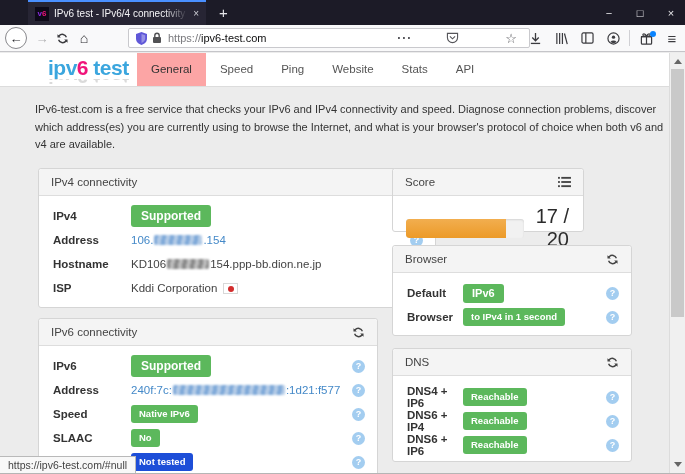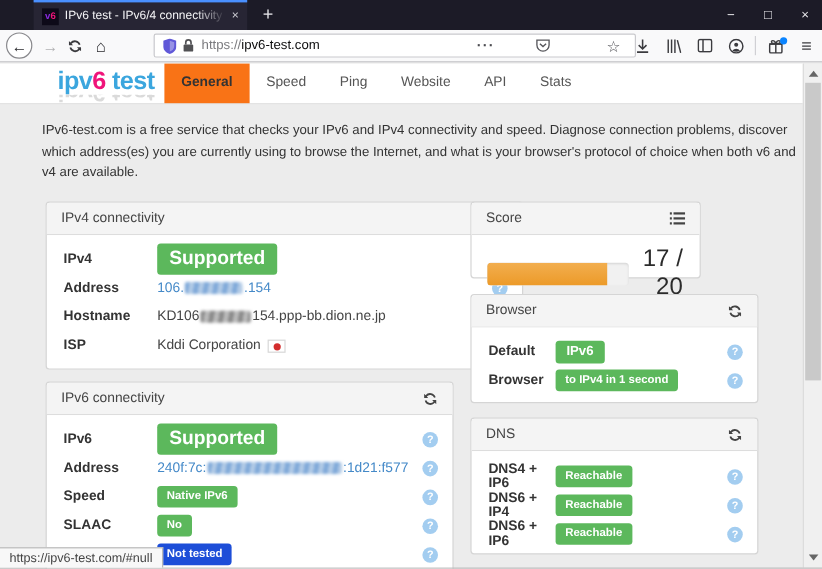--- a/index.html
+++ b/index.html
@@ -53,38 +53,38 @@
   .sb-thumb { position:absolute; top:16px; left:1px; width:13px; height:248px; background:#c9c9c9; }
 
   
   .site-header { position:absolute; top:53px; left:0; right:16px; height:34px; background:#fff; border-bottom:1px solid #dcdcdc; }
   .logo { position:absolute; left:48px; top:3px; font-size:21px; font-weight:bold; letter-spacing:-0.5px; line-height:24px; }
   .logo .blue { color:#3ba6de; } .logo .pink { color:#f0147a; }
   .logo-reflect { position:absolute; left:48px; top:26px; font-size:21px; font-weight:bold; letter-spacing:-0.5px;
                   transform:scaleY(-1); opacity:0.14; height:8px; overflow:hidden; line-height:21px; }
   .sitenav { position:absolute; left:137px; top:0; height:33px; display:flex; }
   .nav-item { padding:0 14px; line-height:33px; font-size:11.5px; color:#555; }
-  .nav-item.active { background:#f97316; color:#333;font-weight:bold; }
+  .nav-item.active { background:#fca5a5; color:#333; }
 
   
   .intro { position:absolute; top:101px; left:35px; width:632px; font-size:11px; color:#333; line-height:1.6; }
 
   
   .panel { position:absolute; background:#fff; border:1px solid #d5d5d5; border-radius:3px; }
   .panel-header { height:27px; background:#f4f4f4; border-bottom:1px solid #ddd; border-radius:3px 3px 0 0;
                   display:flex; align-items:center; padding:0 12px; font-size:11.5px; color:#444; }
   .ph-spacer { flex:1; }
   .panel-body { padding:8px 12px 6px 14px; }
   .row { display:flex; align-items:center; height:24px; }
   .rlabel { width:78px; flex:none; font-size:11.5px; font-weight:bold; color:#333; }
   .rvalue { flex:1; font-size:11.5px; color:#444; display:flex; align-items:center; }
   .help { width:13px; height:13px; flex:none; border-radius:50%; background:#a3cdf0; color:#fff;
           font-size:9px; font-weight:bold; text-align:center; line-height:13px; }
   .badge { display:inline-block; background:#5cb85c; color:#fff; font-weight:bold; border-radius:3px; line-height:1; }
-  .badge.lg { font-size:16px; padding:5px 10px; }
+  .badge.lg { font-size:12px; padding:5px 10px; }
   .badge.md { font-size:11px; padding:4px 9px; }
   .badge.sm { font-size:9.5px; padding:4px 8px; }
   .badge.gray { background:#1d4ed8; }
   .link { color:#4489c8; text-decoration:none; display:flex; align-items:center; }
   .blur { display:inline-block; height:10px; border-radius:2px; margin:0 1px; filter:blur(1.3px); }
   .blur.blue { background:repeating-linear-gradient(100deg,#7fa9d9 0 4px,#b3cbe6 4px 8px); }
   .blur.dark { background:repeating-linear-gradient(100deg,#8a8a8a 0 4px,#bcbcbc 4px 8px); }
   .w48 { width:48px; } .w42 { width:42px; } .w112 { width:112px; }
   .flag { display:inline-block; width:15px; height:11px; background:#fff; border:1px solid #d8d8d8; margin-left:6px; position:relative; }
   .flag::after { content:""; position:absolute; left:4px; top:2px; width:6px; height:6px; border-radius:50%; background:#d32d2d; }
@@ -206,22 +206,22 @@
 </div>
 
 <div class="site-header">
   <div class="logo"><span class="blue">ipv</span><span class="pink">6</span><span class="blue"> test</span></div>
   <div class="logo-reflect"><span class="blue">ipv</span><span class="pink">6</span><span class="blue"> test</span></div>
   <div class="sitenav">
     <span class="nav-item active">General</span>
     <span class="nav-item">Speed</span>
     <span class="nav-item">Ping</span>
     <span class="nav-item">Website</span>
+    <span class="nav-item">Stats</span>
     <span class="nav-item">API</span>
-    <span class="nav-item">Stats</span>
   </div>
 </div>
 
 <div class="intro">IPv6-test.com is a free service that checks your IPv6 and IPv4 connectivity and speed. Diagnose connection problems, discover which address(es) you are currently using to browse the Internet, and what is your browser's protocol of choice when both v6 and v4 are available.</div>
 
 <div class="panel" id="panel-ipv4">
   <div class="panel-header">
     <span>IPv4 connectivity</span>
     <span class="ph-spacer"></span>
     <svg class="icon-svg" width="13" height="13" viewBox="0 0 16 16">

